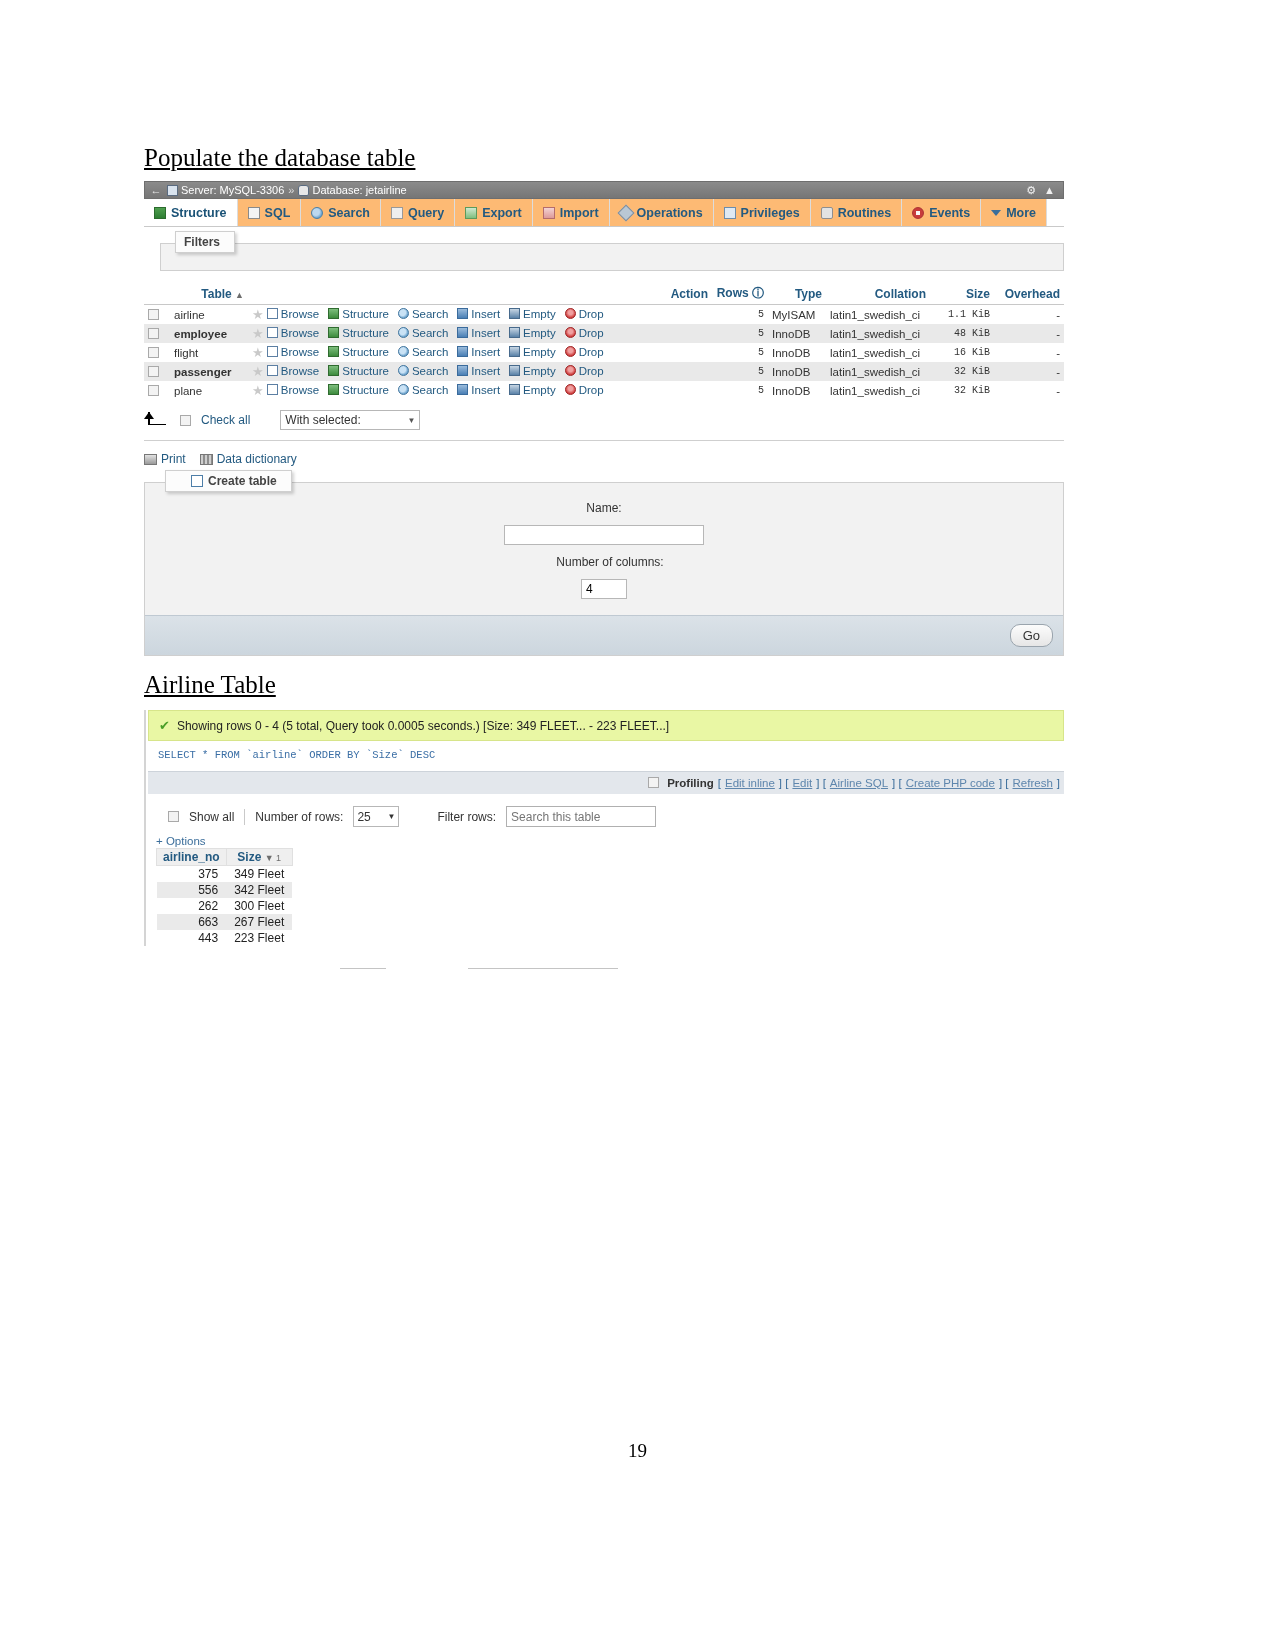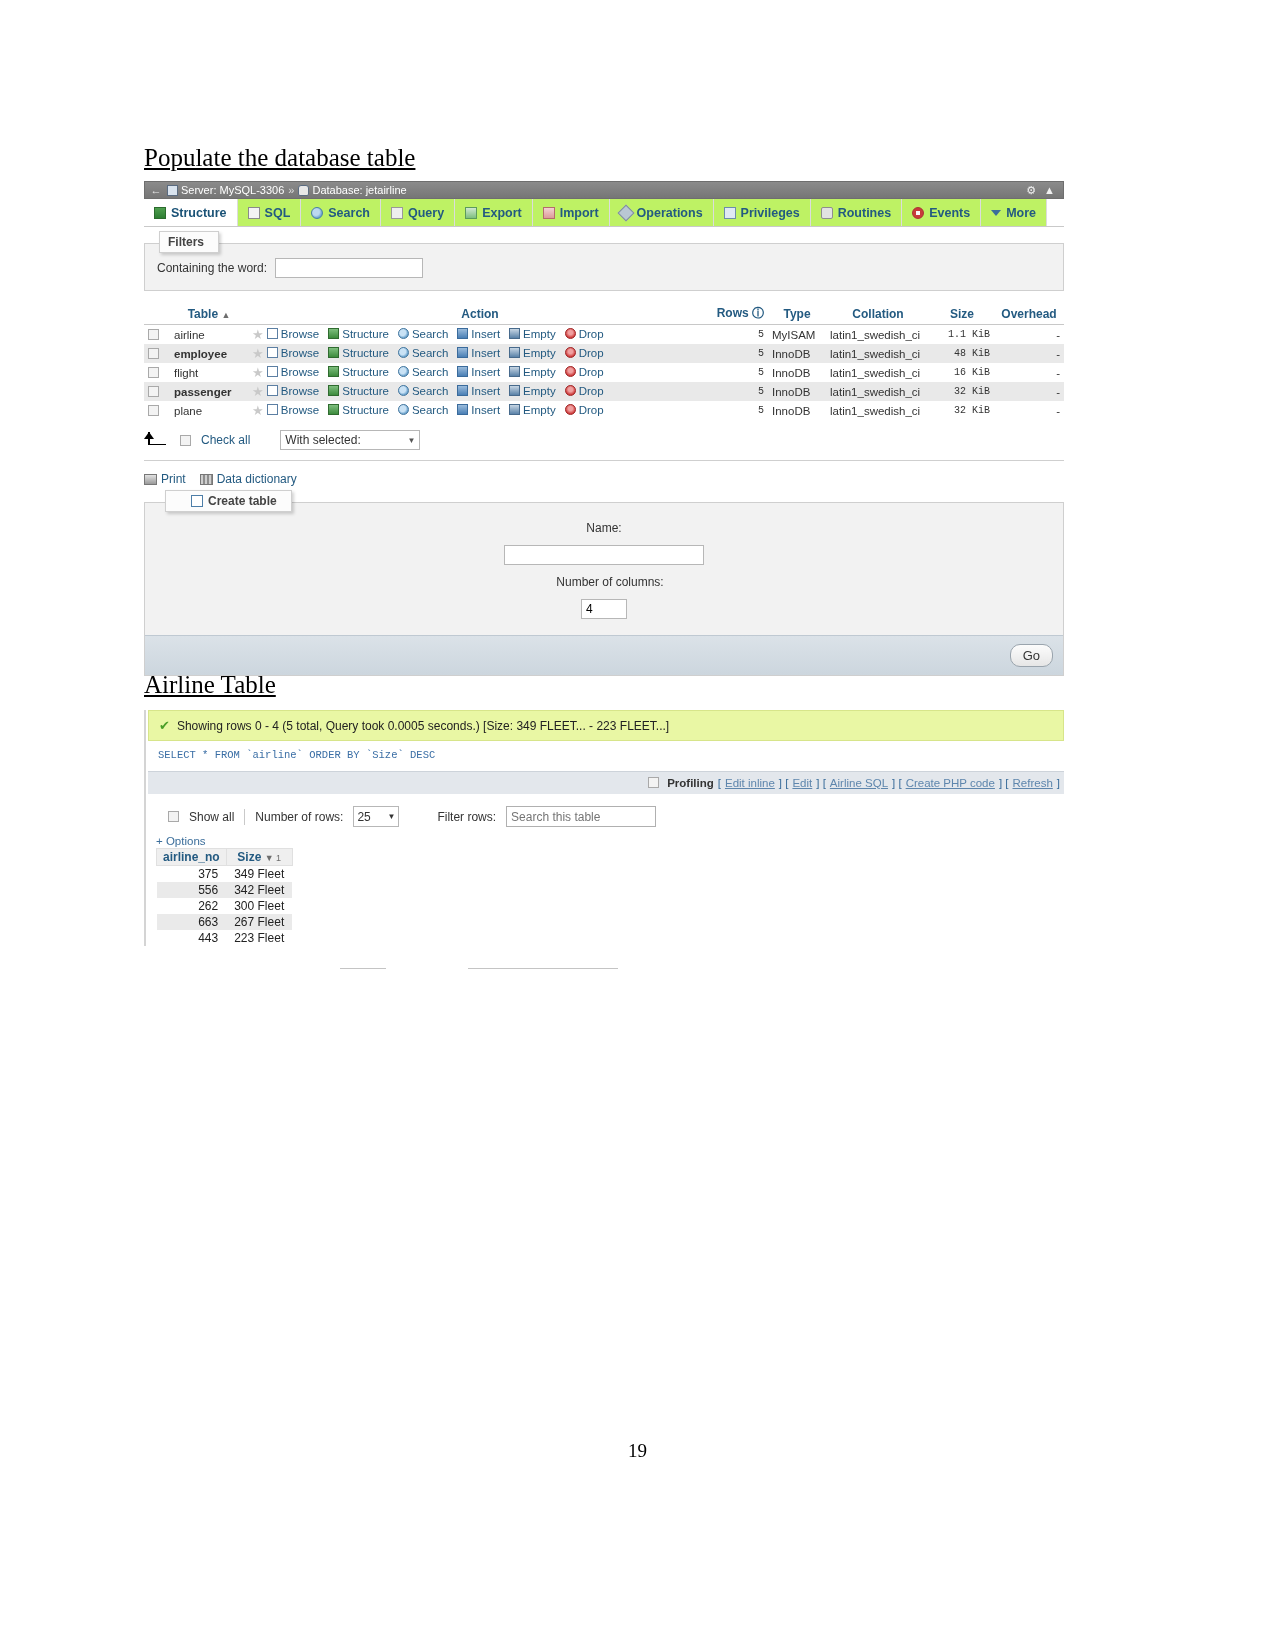--- a/index.html
+++ b/index.html
@@ -64,21 +64,21 @@
     background:#ffffff;
     border-bottom:1px solid #c9c9c9;
     height:28px;
   }
   .tab{
     display:flex; align-items:center; gap:5px;
     padding:0 10px;
     border-right:1px solid #dcdcdc;
     color:#235a81;
     font-size:12.5px; font-weight:bold;
-    background:#bef264;
+    background:#fdba74;
     cursor:default;
     white-space:nowrap;
   }
   .tab.active{ background:#ffffff; color:#1a5276; }
 
   
   .ic{ display:inline-block; width:12px; height:12px; vertical-align:-2px; flex:0 0 auto;}
   .ic-structure{ background:linear-gradient(#4f9f4f,#2e7d32); border:1px solid #2b6b2d;}
   .ic-sql{ background:#f3f3f3; border:1px solid #8a8a8a; }
   .ic-search{ background:radial-gradient(circle at 40% 40%, #bcd8ef 40%, #6fa5cf 70%); border:1px solid #4a7fa6; border-radius:50%;}
@@ -91,39 +91,40 @@
   .ic-events{ background:radial-gradient(circle at 50% 50%,#f8f8f8 35%, #c83b3b 36%); border:1px solid #a33; border-radius:50%;}
   .ic-caret{ width:0;height:0;border-left:5px solid transparent;border-right:5px solid transparent;border-top:6px solid #3b6e9b; background:none;}
 
   
   .fieldset{
     position:relative;
     border:1px solid #cfcfcf;
     background:#f2f2f2;
     margin-top:16px;
     padding:14px 12px 12px 12px;
+    margin-left:16px;
   }
   .legend{
     position:absolute; top:-13px; left:14px;
     background:#fcfcfc; border:1px solid #cfcfcf;
     padding:3px 14px 3px 8px;
     font-size:12px; font-weight:bold; color:#444;
     box-shadow:2px 2px 3px rgba(0,0,0,.18);
     display:flex; align-items:center; gap:5px;
   }
   .fs-row{ display:flex; align-items:center; gap:8px; font-size:12px; color:#333; }
   .txtinput{
     border:1px solid #b7b7b7; background:#fff; height:20px;
     font-size:12px; padding:0 4px; color:#000;
   }
 
   
   table.dblist{ border-collapse:collapse; width:100%; margin-top:12px; font-size:11.5px;}
   table.dblist th{
-    text-align:center; font-weight:bold; color:#235a81;
+    text-align:right; font-weight:bold; color:#235a81;
     border-bottom:1px solid #c8c8c8; padding:2px 4px; font-size:12px;
     background:#ffffff; white-space:nowrap;
   }
   table.dblist td{ padding:2px 4px; white-space:nowrap; color:#333; }
   table.dblist tr.alt td{ background:#e9e9e9; }
   td.tname{ color:#000; }
   td.tname.bold{ font-weight:bold; }
   .act{ color:#235a81; display:inline-flex; align-items:center; gap:3px; margin-right:9px;}
   .act .ic{ width:11px;height:11px;}
   .ic-browse{ background:#fff; border:1px solid #5c7fa3;}
@@ -306,24 +307,20 @@
     </div>
     <div class="tab">
       <span class="ic ic-caret"></span>
       <span>More</span>
     </div>
   </div>
 
   <div class="fieldset">
     <div class="legend">
       <span>Filters</span>
-    </div>
-    <div class="fs-row">
-      <span>Containing the word:</span>
-      <input class="txtinput" style="width: 148px;" value="">
     </div>
   </div>
 
   <table class="dblist">
     <thead>
       <tr>
         <th style="width:26px"></th>
         <th style="width:78px">
           <span>Table</span>
           <span class="sortmark">▲</span>

